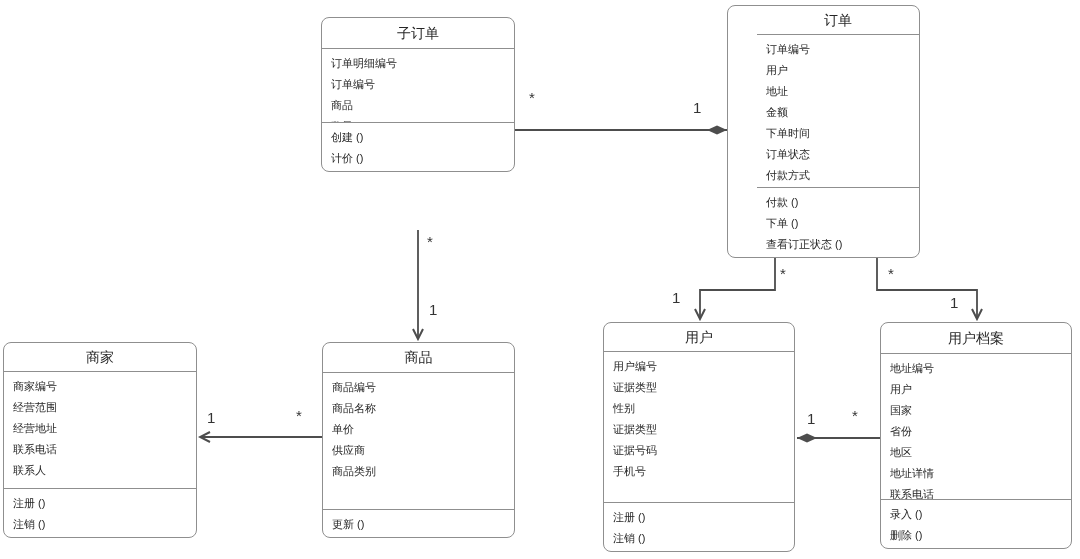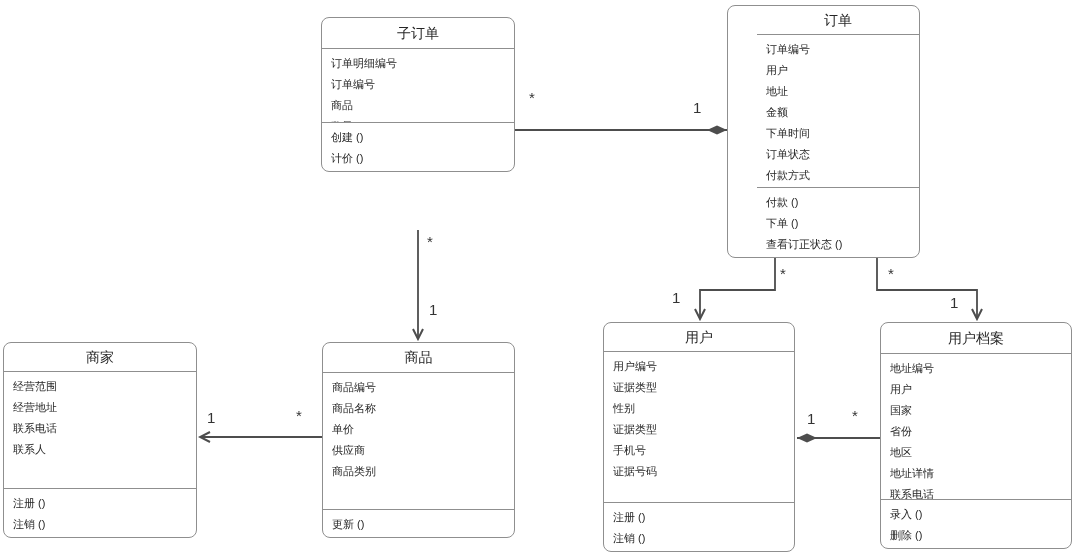--- a/index.html
+++ b/index.html
@@ -99,20 +99,21 @@
       </div>
       <div class="uml-methods">
         <div class="uml-row">付款 ()</div>
         <div class="uml-row">下单 ()</div>
         <div class="uml-row">查看订正状态 ()</div>
       </div>
     </div>
     <div class="uml-class" style="left: 3px; top: 342px; width: 194px; height: 196px;">
       <div class="uml-title" style="line-height: 28px; height: 28px;">商家</div>
       <div class="uml-attrs">
+        <div class="uml-row">商家编号</div>
         <div class="uml-row">经营范围</div>
         <div class="uml-row">经营地址</div>
         <div class="uml-row">联系电话</div>
         <div class="uml-row">联系人</div>
       </div>
       <div class="uml-methods">
         <div class="uml-row">注册 ()</div>
         <div class="uml-row">注销 ()</div>
       </div>
     </div>
@@ -129,22 +130,22 @@
         <div class="uml-row">更新 ()</div>
       </div>
     </div>
     <div class="uml-class" style="left: 603px; top: 322px; width: 192px; height: 230px;">
       <div class="uml-title" style="line-height: 28px; height: 28px;">用户</div>
       <div class="uml-attrs">
         <div class="uml-row">用户编号</div>
         <div class="uml-row">证据类型</div>
         <div class="uml-row">性别</div>
         <div class="uml-row">证据类型</div>
+        <div class="uml-row">证据号码</div>
         <div class="uml-row">手机号</div>
-        <div class="uml-row">证据号码</div>
       </div>
       <div class="uml-methods">
         <div class="uml-row">注册 ()</div>
         <div class="uml-row">注销 ()</div>
       </div>
     </div>
     <div class="uml-class" style="left: 880px; top: 322px; width: 192px; height: 227px;">
       <div class="uml-title" style="line-height: 30px; height: 30px;">用户档案</div>
       <div class="uml-attrs">
         <div class="uml-row">地址编号</div>

